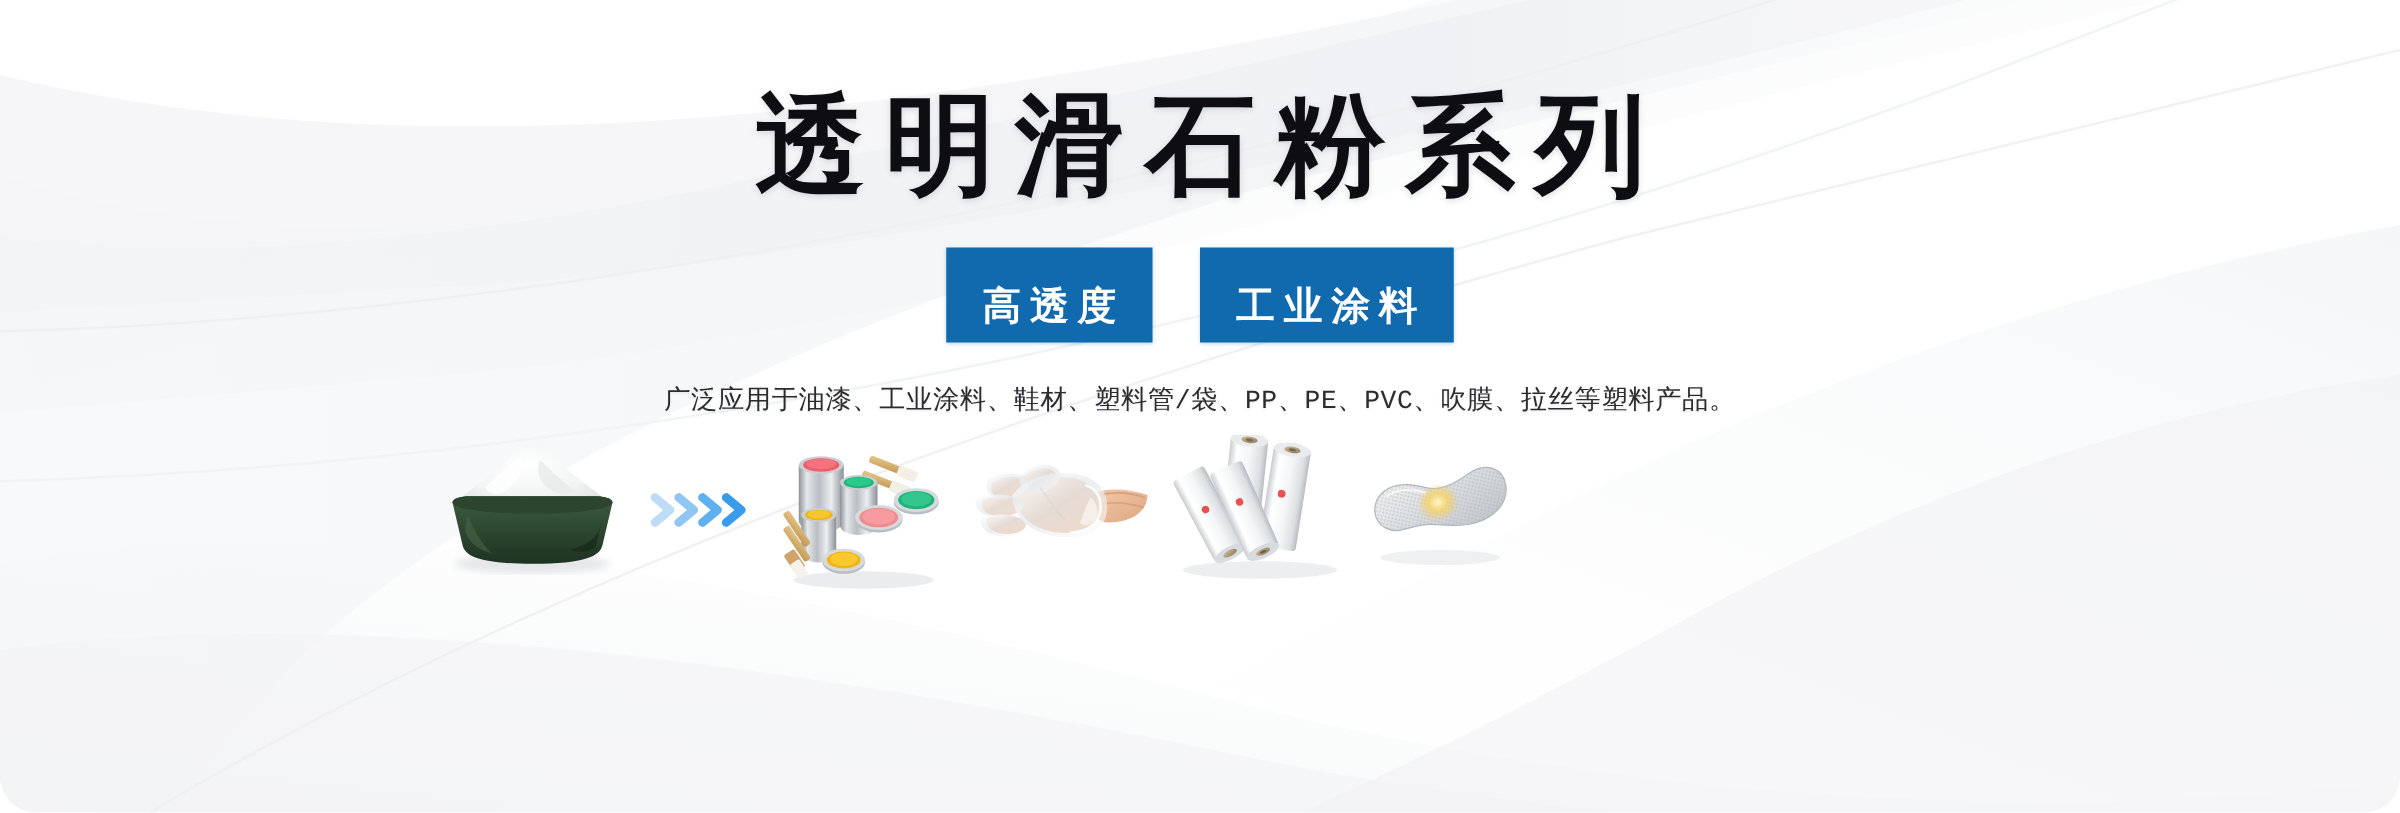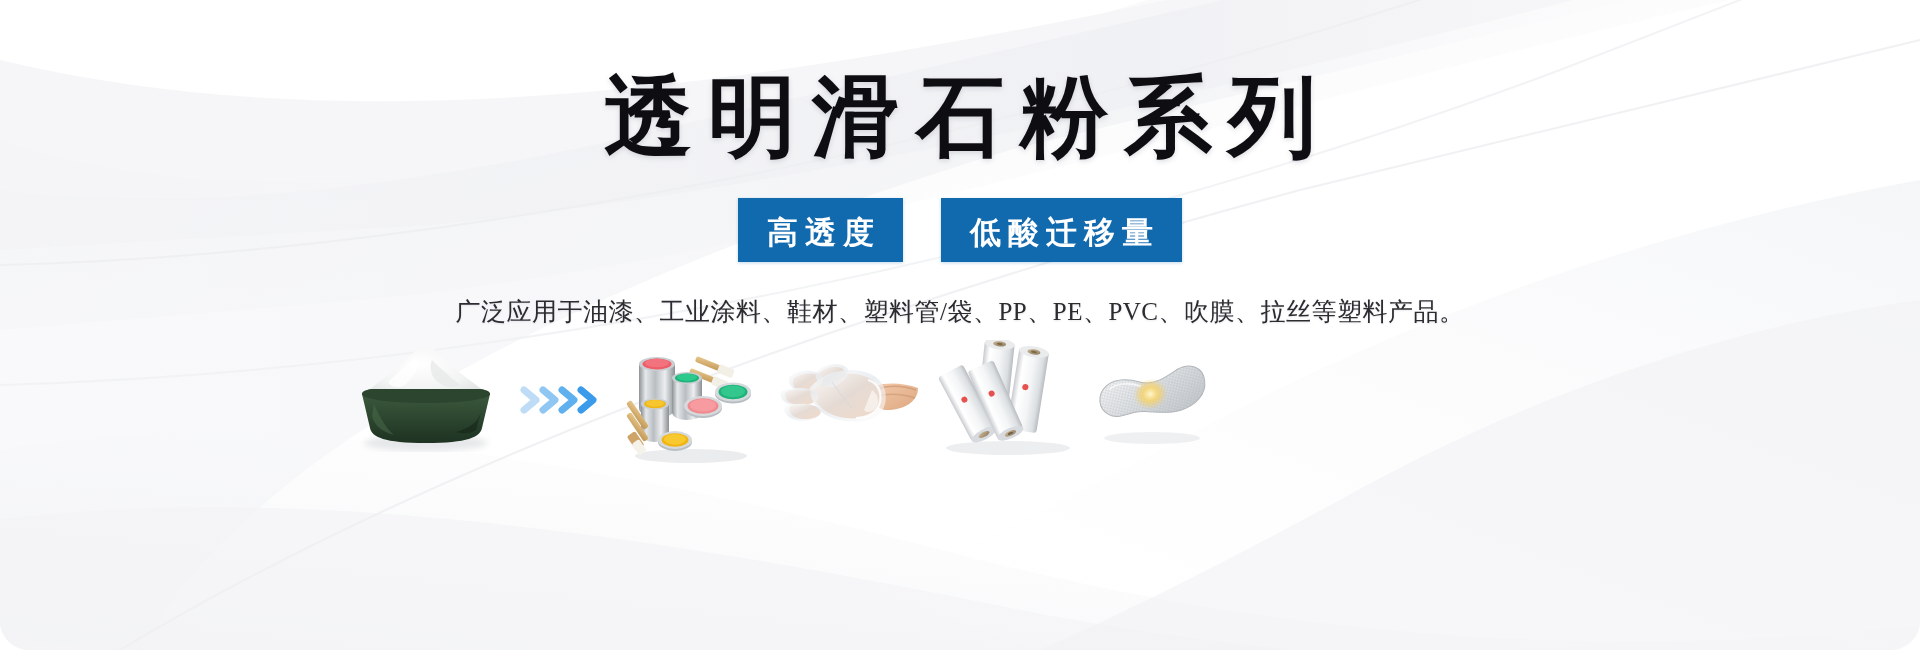--- a/index.html
+++ b/index.html
@@ -50,34 +50,34 @@
     gap:38px;
   }
   .badge{
     background:#1169ae;
     color:#ffffff;
     font-size:31px;
     font-weight:700;
     line-height:1;
     letter-spacing:7px;
     text-indent:7px;
-    padding:19px 22px 14px 22px;
+    padding:31px 22px 14px 22px;
     white-space:nowrap;
     font-family:"Liberation Serif","DejaVu Serif",serif;
     box-shadow:0 1px 3px rgba(17,105,174,.25);
   }
 
   .subtitle{
     margin-top:37px;
-    font-size:25px;
+    font-size:21px;
     line-height:1;
     color:#2b2b30;
     letter-spacing:.5px;
     white-space:nowrap;
-    font-family:Liberation Serif, serif;
+    font-family:Liberation Mono, monospace;
     text-shadow:0 1px 2px rgba(160,165,178,.25);
   }
 
   
   .products{
     margin-top:24px;
     width:1920px;
     height:140px;
     position:relative;
   }
@@ -141,21 +141,21 @@
     <path d="M0,385 C520,370 1080,250 1560,70 L1920,-70" fill="none" stroke="#eff0f3" stroke-width="2" opacity="0.8"></path>
     <path d="M120,650 C420,470 820,320 1300,190 L1920,40" fill="none" stroke="#eeeff2" stroke-width="2" opacity="0.85"></path>
   </svg>
 
   <div class="content">
 
     <h1 class="title">透明滑石粉系列</h1>
 
     <div class="badges">
       <span class="badge">高透度</span>
-      <span class="badge">低酸迁移量</span>
+      <span class="badge">工业涂料</span>
     </div>
 
     <p class="subtitle">广泛应用于油漆、工业涂料、鞋材、塑料管/袋、PP、PE、PVC、吹膜、拉丝等塑料产品。</p>
 
     <div class="products">
 
       <svg class="prod" id="prod-powder" viewBox="0 0 176 110" aria-hidden="true">
         <defs>
           <linearGradient id="bowlG" x1="0" y1="0" x2="0" y2="1">
             <stop offset="0%" stop-color="#3e5c3f"></stop>

